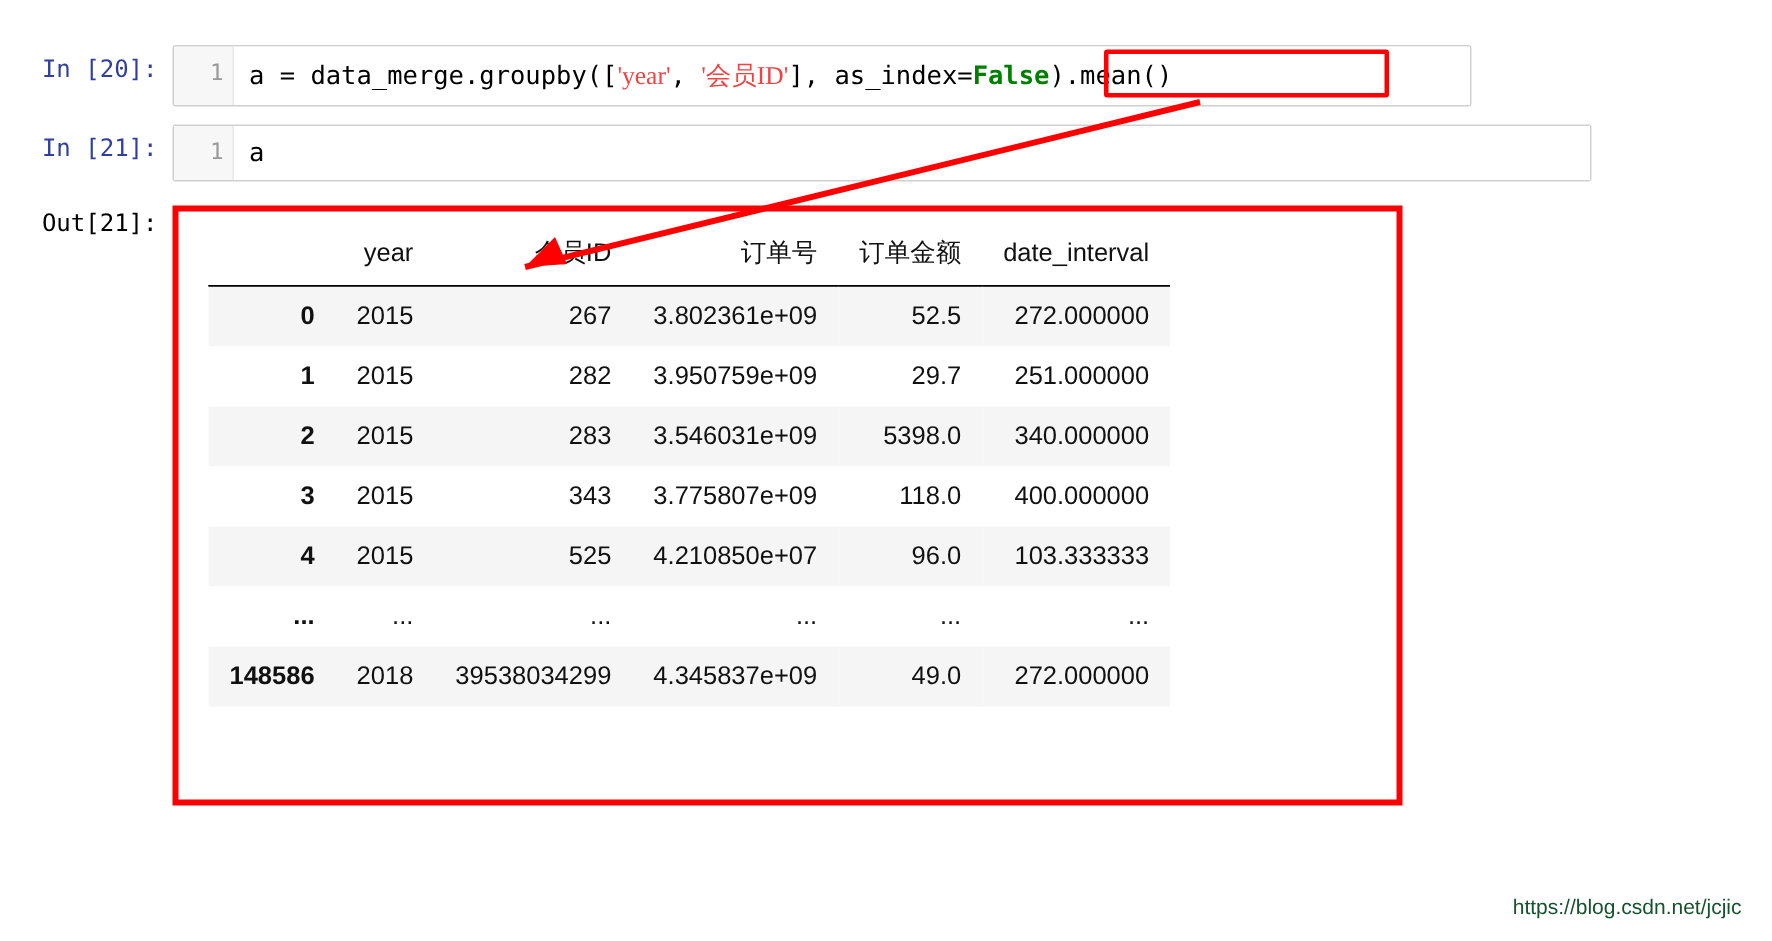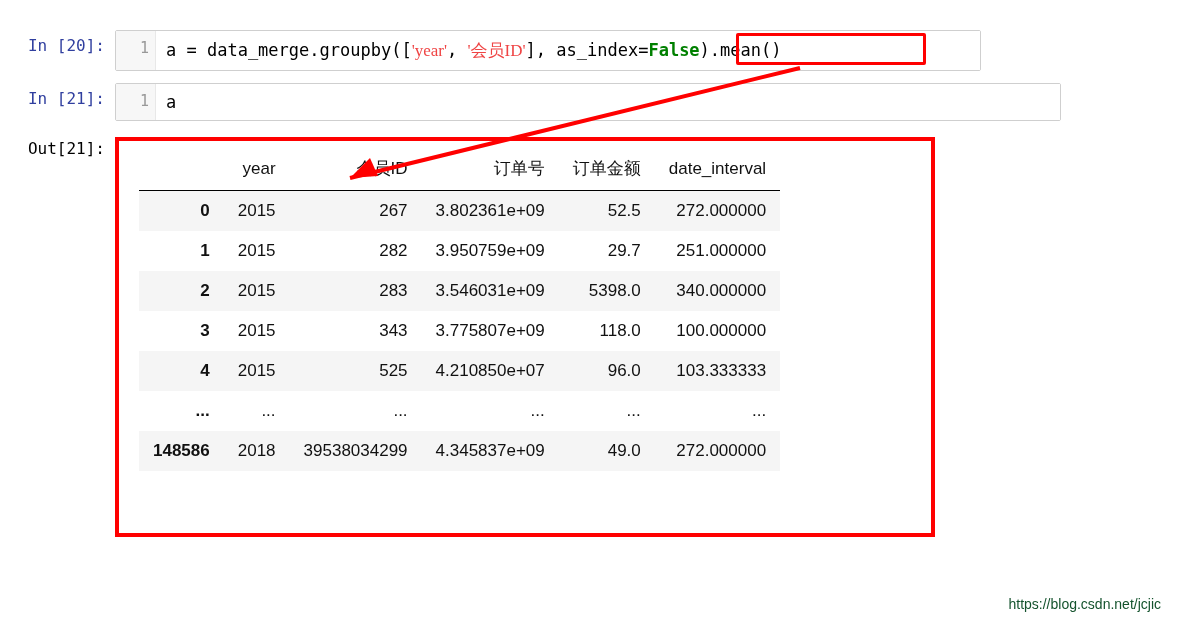--- a/index.html
+++ b/index.html
@@ -179,21 +179,21 @@
                   <td>3.546031e+09</td>
                   <td>5398.0</td>
                   <td>340.000000</td>
                 </tr>
                 <tr>
                   <th>3</th>
                   <td>2015</td>
                   <td>343</td>
                   <td>3.775807e+09</td>
                   <td>118.0</td>
-                  <td>100.000000</td>
+                  <td>400.000000</td>
                 </tr>
                 <tr>
                   <th>4</th>
                   <td>2015</td>
                   <td>525</td>
                   <td>4.210850e+07</td>
                   <td>96.0</td>
                   <td>103.333333</td>
                 </tr>
                 <tr>

